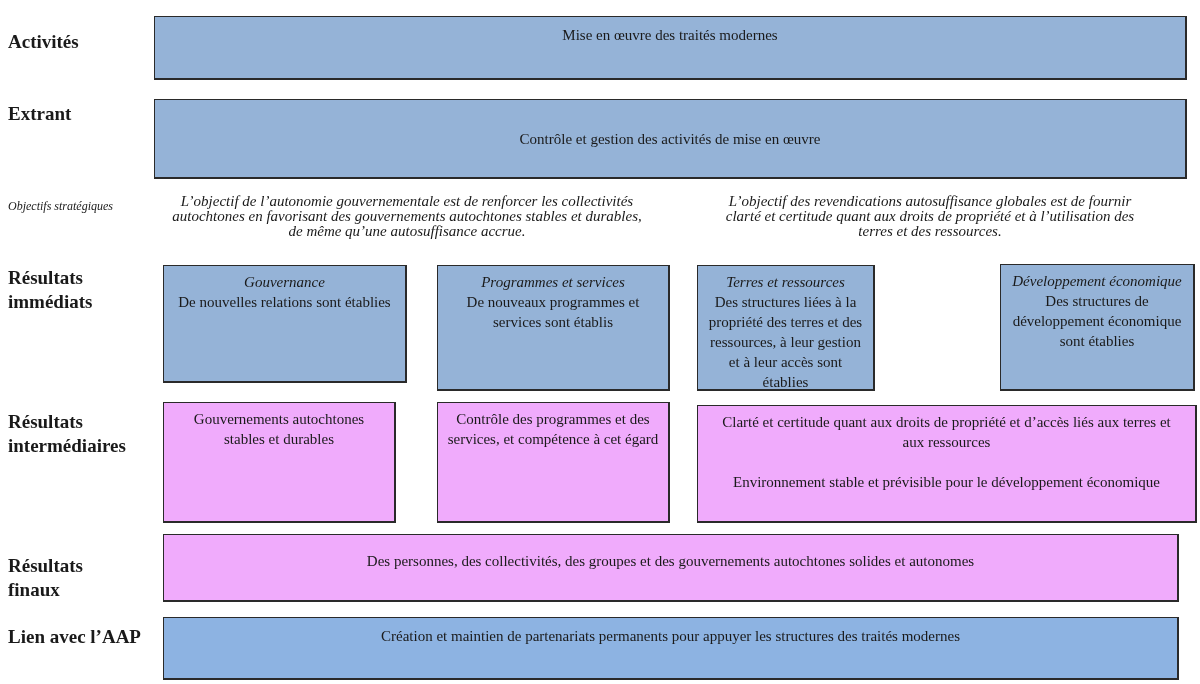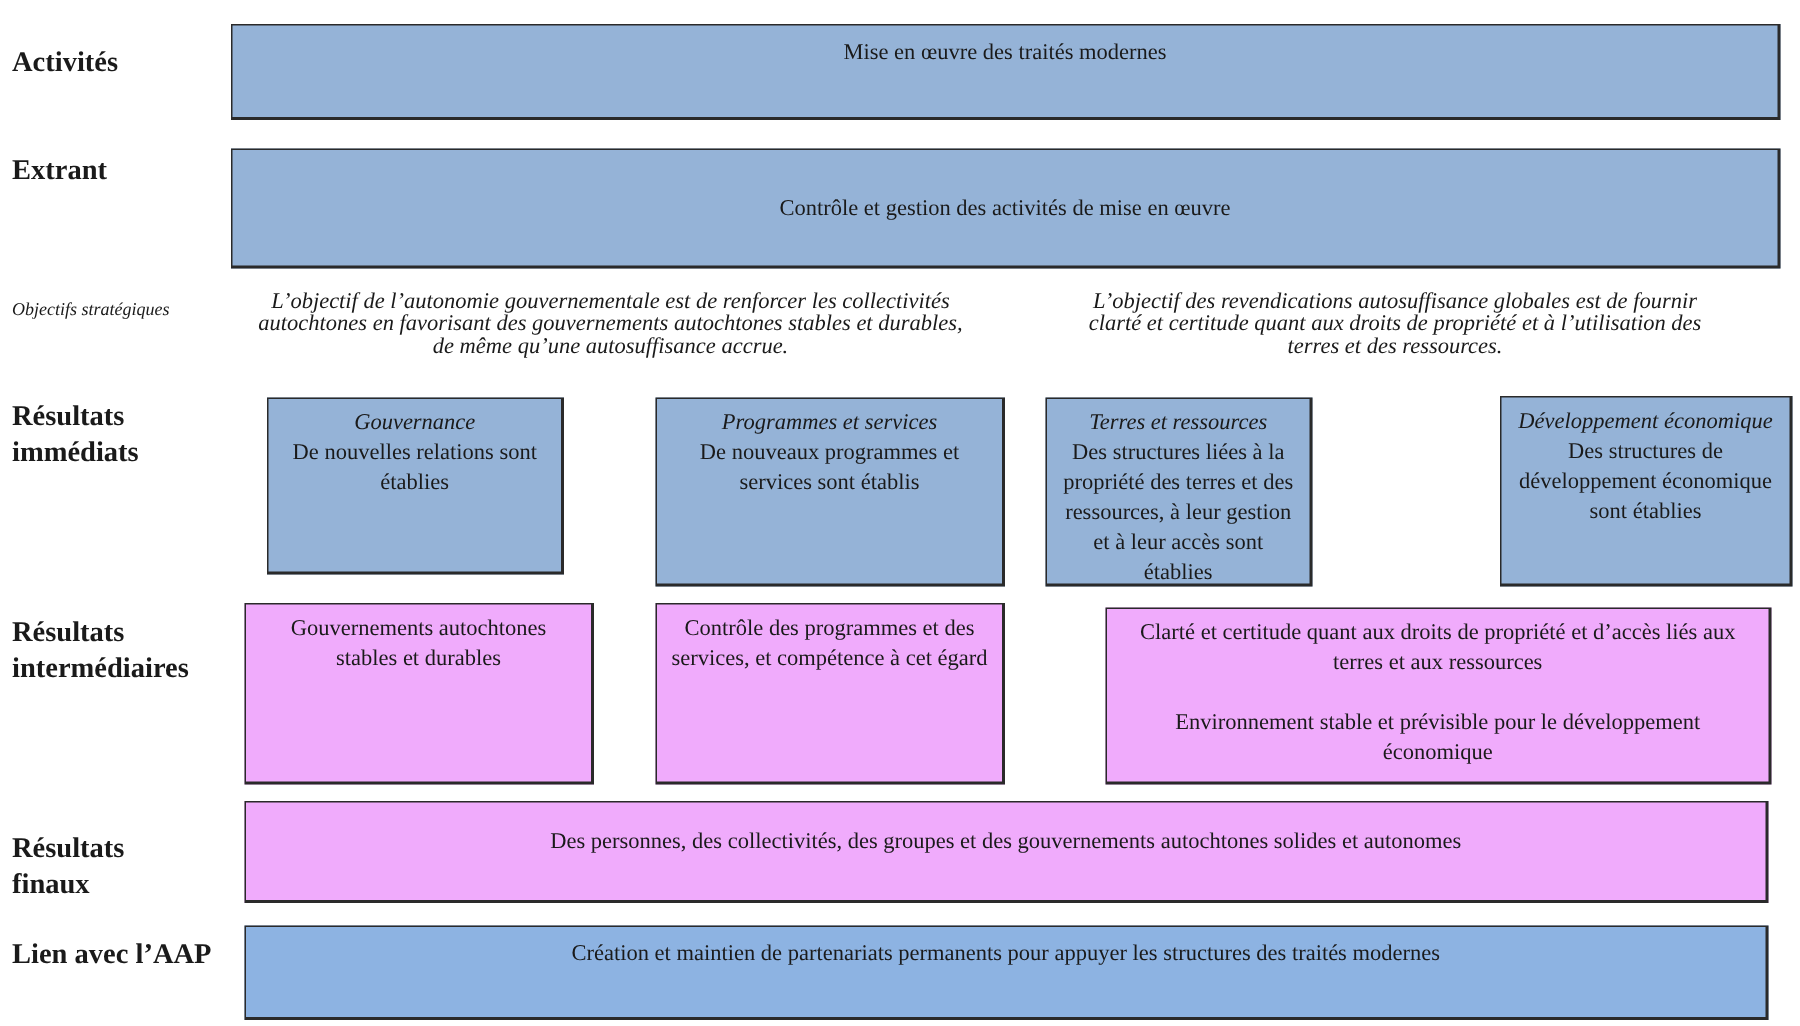--- a/index.html
+++ b/index.html
@@ -41,21 +41,21 @@
   <span>Mise en œuvre des traités modernes</span>
 </div>
 
 <div class="box blue" style="left:154px; top:99px; width:1033px; height:80px; padding-top:29px;">
   <span>Contrôle et gestion des activités de mise en œuvre</span>
 </div>
 
 <div class="obj" style="left:172px; top:194px; width:470px;">L’objectif de l’autonomie gouvernementale est de renforcer les collectivités autochtones en favorisant des gouvernements autochtones stables et durables, de même qu’une autosuffisance accrue.</div>
 <div class="obj" style="left:715px; top:194px; width:430px;">L’objectif des revendications autosuffisance globales est de fournir clarté et certitude quant aux droits de propriété et à l’utilisation des terres et des ressources.</div>
 
-<div class="box blue pad" style="left:178px; top:265px; width:198px; height:118px;">
+<div class="box blue pad" style="left:163px; top:265px; width:244px; height:118px;">
   <span class="title">Gouvernance</span>
   <span>De nouvelles relations sont établies</span>
 </div>
 <div class="box blue pad" style="left:437px; top:265px; width:233px; height:126px;">
   <span class="title">Programmes et services</span>
   <span>De nouveaux programmes et services sont établis</span>
 </div>
 <div class="box blue pad" style="left:697px; top:265px; width:178px; height:126px;">
   <span class="title">Terres et ressources</span>
   <span>Des structures liées à la propriété des terres et des ressources, à leur gestion et à leur accès sont établies</span>
@@ -64,21 +64,21 @@
   <span class="title">Développement économique</span>
   <span>Des structures de développement économique sont établies</span>
 </div>
 
 <div class="box green pad" style="left:163px; top:402px; width:233px; height:121px;">
   <span>Gouvernements autochtones stables et durables</span>
 </div>
 <div class="box green pad" style="left:437px; top:402px; width:233px; height:121px;">
   <span>Contrôle des programmes et des services, et compétence à cet égard</span>
 </div>
-<div class="box green pad" style="left:697px; top:405px; width:444px; height:118px; padding-left:20px; padding-right:20px;margin-left:40px;">
+<div class="box green pad" style="left:697px; top:405px; width:500px; height:118px; padding-left:20px; padding-right:20px;">
   <span style="display:block;">Clarté et certitude quant aux droits de propriété et d’accès liés aux terres et aux ressources</span>
   <span style="display:block; margin-top:20px;">Environnement stable et prévisible pour le développement économique</span>
 </div>
 
 <div class="box green" style="left:163px; top:534px; width:1016px; height:68px; padding-top:16px;">
   <span>Des personnes, des collectivités, des groupes et des gouvernements autochtones solides et autonomes</span>
 </div>
 
 <div class="box blue2" style="left:163px; top:617px; width:1016px; height:63px; padding-top:8px;">
   <span style="">Création et maintien de partenariats permanents pour appuyer les structures des traités modernes</span>

